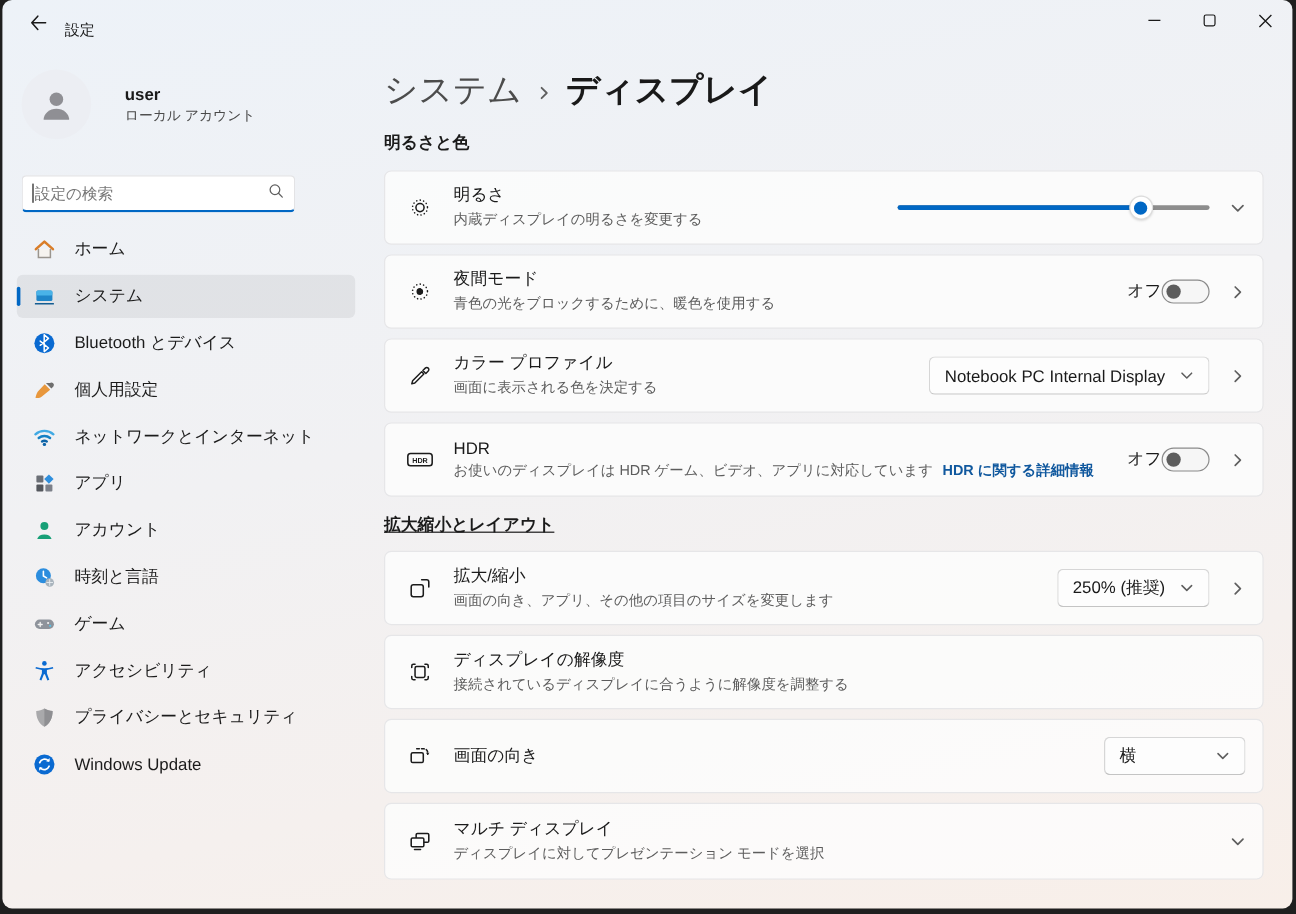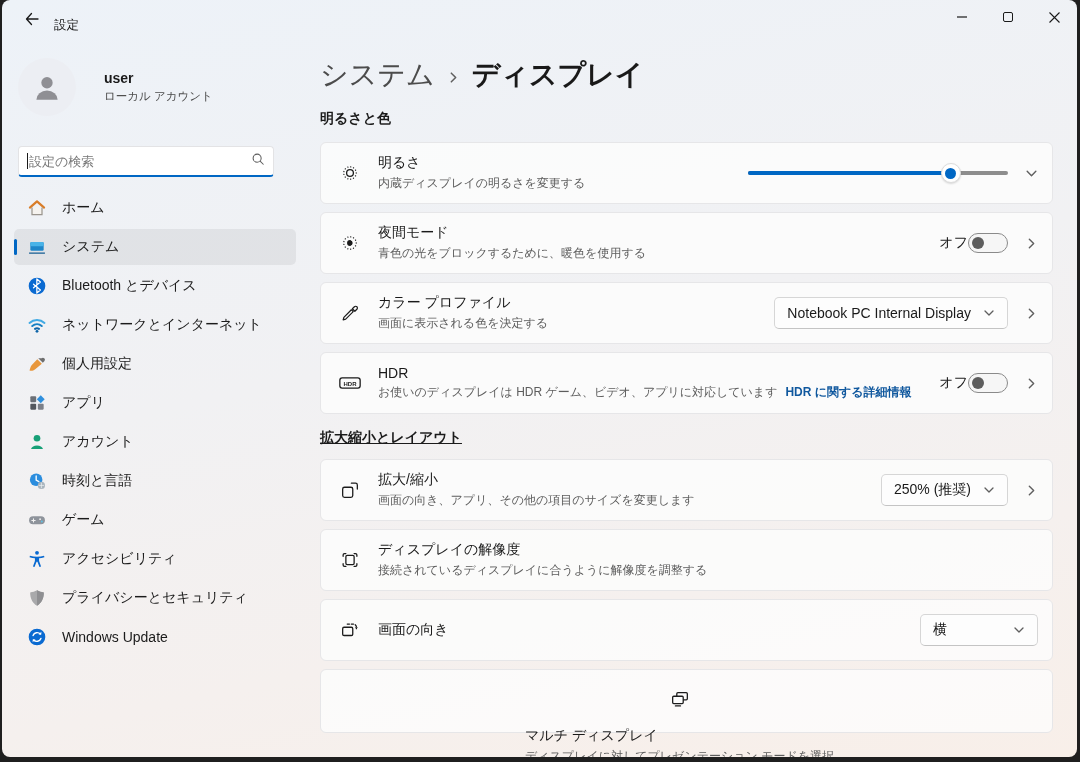--- a/index.html
+++ b/index.html
@@ -17,21 +17,21 @@
   .maxi-box { width:10px; height:10px; border:1.2px solid #1a1a1a; border-radius:2px; }
   .close-x { font-size:14px; }
 
   
   .sidebar { position:absolute; top:40px; left:0; width:303px; bottom:0; }
   .user-chip { position:absolute; top:18px; left:16px; display:flex; align-items:center; gap:28px; cursor:pointer; }
   .avatar { width:58px; height:58px; border-radius:50%; background:#eceef3; display:flex; align-items:center; justify-content:center; }
   .user-name { font-size:14px; font-weight:bold; color:#1a1a1a; }
   .user-type { font-size:11.5px; color:#4a4a4a; margin-top:3px; }
 
-  .searchbox { position:absolute; top:106px; left:16px; width:256px; height:31px; background:#ffffff;
+  .searchbox { position:absolute; top:106px; left:16px; width:228px; height:31px; background:#ffffff;
                border:1px solid #e3e3e5; border-bottom:2px solid #0067c4; border-radius:4px;
                display:flex; align-items:center; padding:0 8px; }
   .searchbox input { flex:1; border:none; outline:none; font-size:13px; color:#1a1a1a; background:transparent; font-family:inherit; }
   .searchbox input::placeholder { color:#767676; }
   .caret { width:1px; height:16px; background:#1a1a1a; margin-right:1px; }
 
   .nav { position:absolute; top:150px; left:12px; right:9px; display:flex; flex-direction:column; gap:3px; }
   .nav-item { position:relative; height:36px; display:flex; align-items:center; gap:15px; padding-left:12px; border-radius:5px; cursor:pointer;text-align:center; }
   .nav-item.selected { background:rgba(0,0,0,.058); }
   .nav-item .pill { display:none; }
@@ -46,21 +46,21 @@
   .crumb-current { color:#191919; font-weight:600; }
   .crumb-sep { display:flex; align-items:center; padding-top:4px; }
 
   .section-label { margin-top:16px; font-size:14px; font-weight:bold; color:#1b1b1b; }
   .cards { margin-top:14px; display:flex; flex-direction:column; gap:8px; }
   .cards.second { margin-top:12px; }
   .section-label.second { margin-top:15px;text-decoration:underline; }
 
   .card { height:62px; display:flex; align-items:center; background:rgba(253,253,253,.82);
           border:1px solid #e6e6e8; border-radius:6px; padding-right:14px; cursor:pointer; }
-  .card.tall { height:64px;flex-direction:column; }
+  .card.tall { height:64px; }
   .card-icon { width:57px; display:flex; align-items:center; justify-content:center; flex:0 0 57px; }
   .card-text { flex:1; min-width:0; }
   .card-title { font-size:14px; color:#1a1a1a; }
   .card-sub { font-size:12px; color:#5d5d5d; margin-top:3px; }
   .card-sub .inline-link { font-weight:bold; color:#10589e; margin-left:8px; cursor:pointer; }
   .card-right { display:flex; align-items:center; gap:16px; }
 
   .dd-btn { display:flex; align-items:center; gap:12px; min-height:32px; padding:6px 12px; background:#fdfdfd;
             border:1px solid #d6d6d6; border-bottom-color:#c4c4c4; border-radius:5px; font-size:14px; color:#1a1a1a; cursor:pointer; }
   .dd-btn.wide { width:118px; justify-content:space-between; }
@@ -168,38 +168,38 @@
               <path d="M11.8 3.6v16.8M11.8 3.6l4.3 3.6-8.3 6.9M11.8 20.4l4.3-3.6-8.3-6.9" stroke="#fff" stroke-width="1.5" fill="none" stroke-linecap="round" stroke-linejoin="round"></path>
             </svg>
         </span>
         <span class="nav-label">Bluetooth とデバイス</span>
       </div>
 
       <div class="nav-item">
 
         <span class="nav-ic">
           <svg width="20" height="20" viewBox="0 0 24 24">
+              <path d="M13.5 5 19 10.5 21 8.5a2.5 2.5 0 0 0-3.5-3.5z" fill="#6e6e6e"></path>
+              <path d="M12.3 6.2 17.8 11.7 9.5 18.5c-1.8 1.5-4.2 2-6.5 1.3.9-2.2 1-4.6 2.5-6.3z" fill="#e8973c"></path>
+            </svg>
+        </span>
+        <span class="nav-label">個人用設定</span>
+      </div>
+
+      <div class="nav-item">
+
+        <span class="nav-ic">
+          <svg width="20" height="20" viewBox="0 0 24 24">
               <path d="M3 9.5a13.5 13.5 0 0 1 18 0" stroke="#41aae4" stroke-width="2.4" fill="none" stroke-linecap="round"></path>
               <path d="M6.3 13.2a9 9 0 0 1 11.4 0" stroke="#1580c4" stroke-width="2.4" fill="none" stroke-linecap="round"></path>
               <path d="M9.6 16.6a4.6 4.6 0 0 1 4.8 0" stroke="#0d64a8" stroke-width="2.4" fill="none" stroke-linecap="round"></path>
               <circle cx="12" cy="19.6" r="1.7" fill="#0d64a8"></circle>
             </svg>
         </span>
         <span class="nav-label">ネットワークとインターネット</span>
-      </div>
-
-      <div class="nav-item">
-
-        <span class="nav-ic">
-          <svg width="20" height="20" viewBox="0 0 24 24">
-              <path d="M13.5 5 19 10.5 21 8.5a2.5 2.5 0 0 0-3.5-3.5z" fill="#6e6e6e"></path>
-              <path d="M12.3 6.2 17.8 11.7 9.5 18.5c-1.8 1.5-4.2 2-6.5 1.3.9-2.2 1-4.6 2.5-6.3z" fill="#e8973c"></path>
-            </svg>
-        </span>
-        <span class="nav-label">個人用設定</span>
       </div>
 
       <div class="nav-item">
 
         <span class="nav-ic">
           <svg width="20" height="20" viewBox="0 0 24 24">
               <rect x="4" y="4" width="7" height="7" rx="1" fill="#6b6f76"></rect>
               <rect x="4" y="13" width="7" height="7" rx="1" fill="#54575d"></rect>
               <rect x="13" y="13" width="7" height="7" rx="1" fill="#7c8089"></rect>
               <path d="M16.5 2.8 21.2 7.5 16.5 12.2 11.8 7.5z" fill="#2f8fdd"></path>

